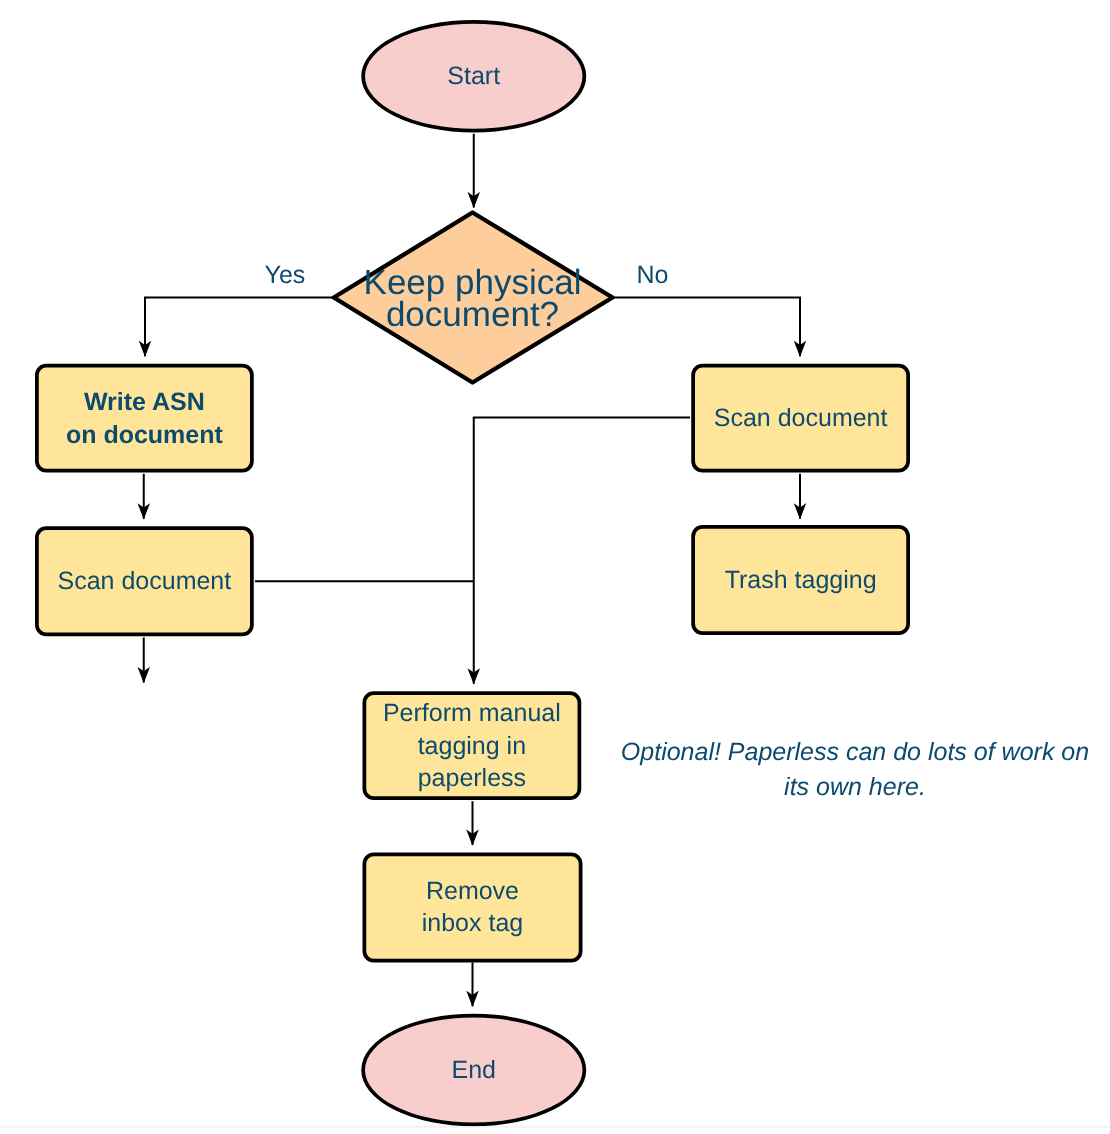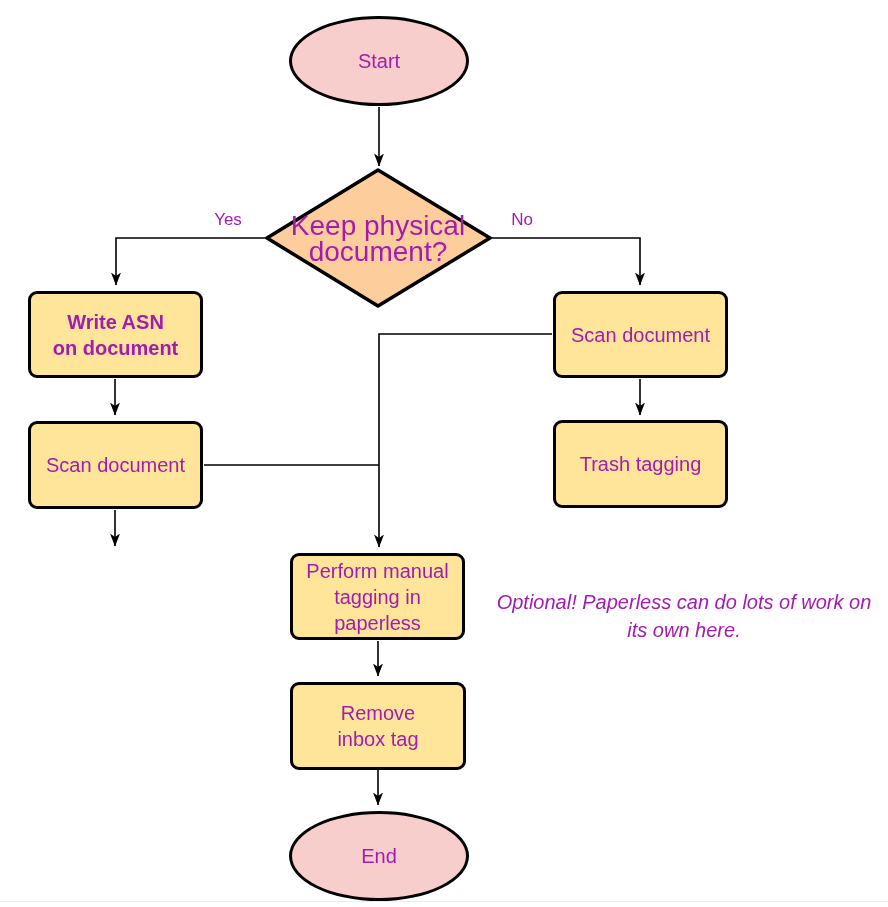--- a/index.html
+++ b/index.html
@@ -6,21 +6,21 @@
     margin: 0;
     padding: 0;
     background: #ffffff;
   }
   #canvas {
     position: relative;
     width: 888px;
     height: 907px;
     background: #ffffff;
     font-family: "Liberation Sans", sans-serif;
-    color: #a21caf;
+    color: #0c4a6e;
     overflow: hidden;
   }
   #edges-svg {
     position: absolute;
     left: 0;
     top: 0;
     width: 888px;
     height: 907px;
   }
   .connector {
@@ -60,21 +60,21 @@
     display: flex;
     align-items: center;
     justify-content: center;
     text-align: center;
     font-size: 28px;
     line-height: 26px;
     white-space: pre-line;
   }
   .edge-label {
     position: absolute;
-    font-size: 17px;
+    font-size: 20px;
     line-height: 22px;
     text-align: center;
   }
   .annotation {
     position: absolute;
     font-size: 20px;
     line-height: 28px;
     font-style: italic;
     white-space: pre-line;
     text-align: center;

